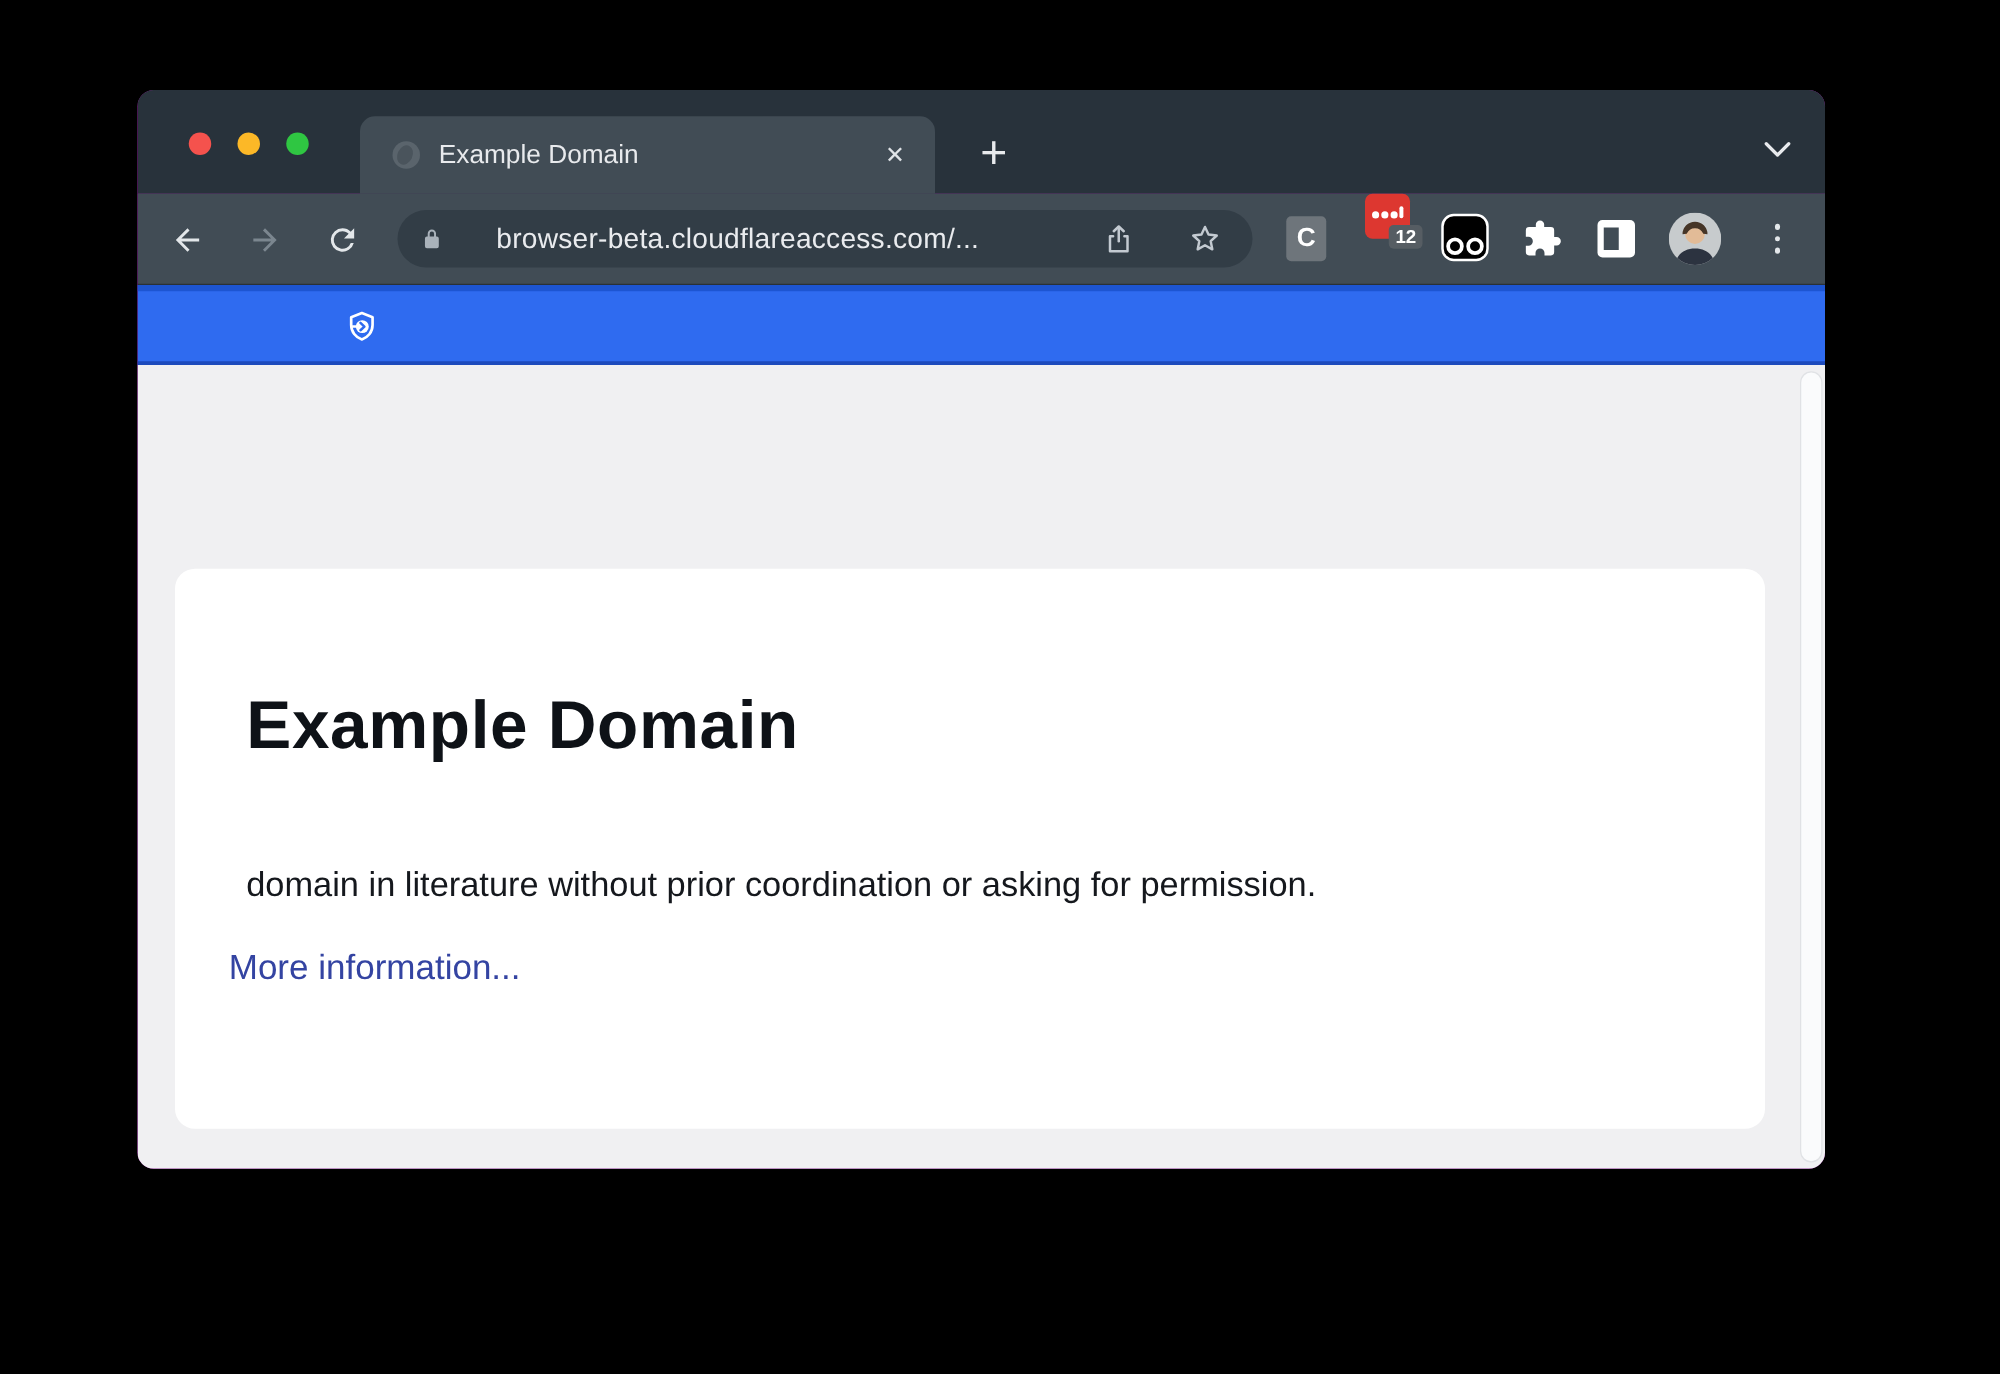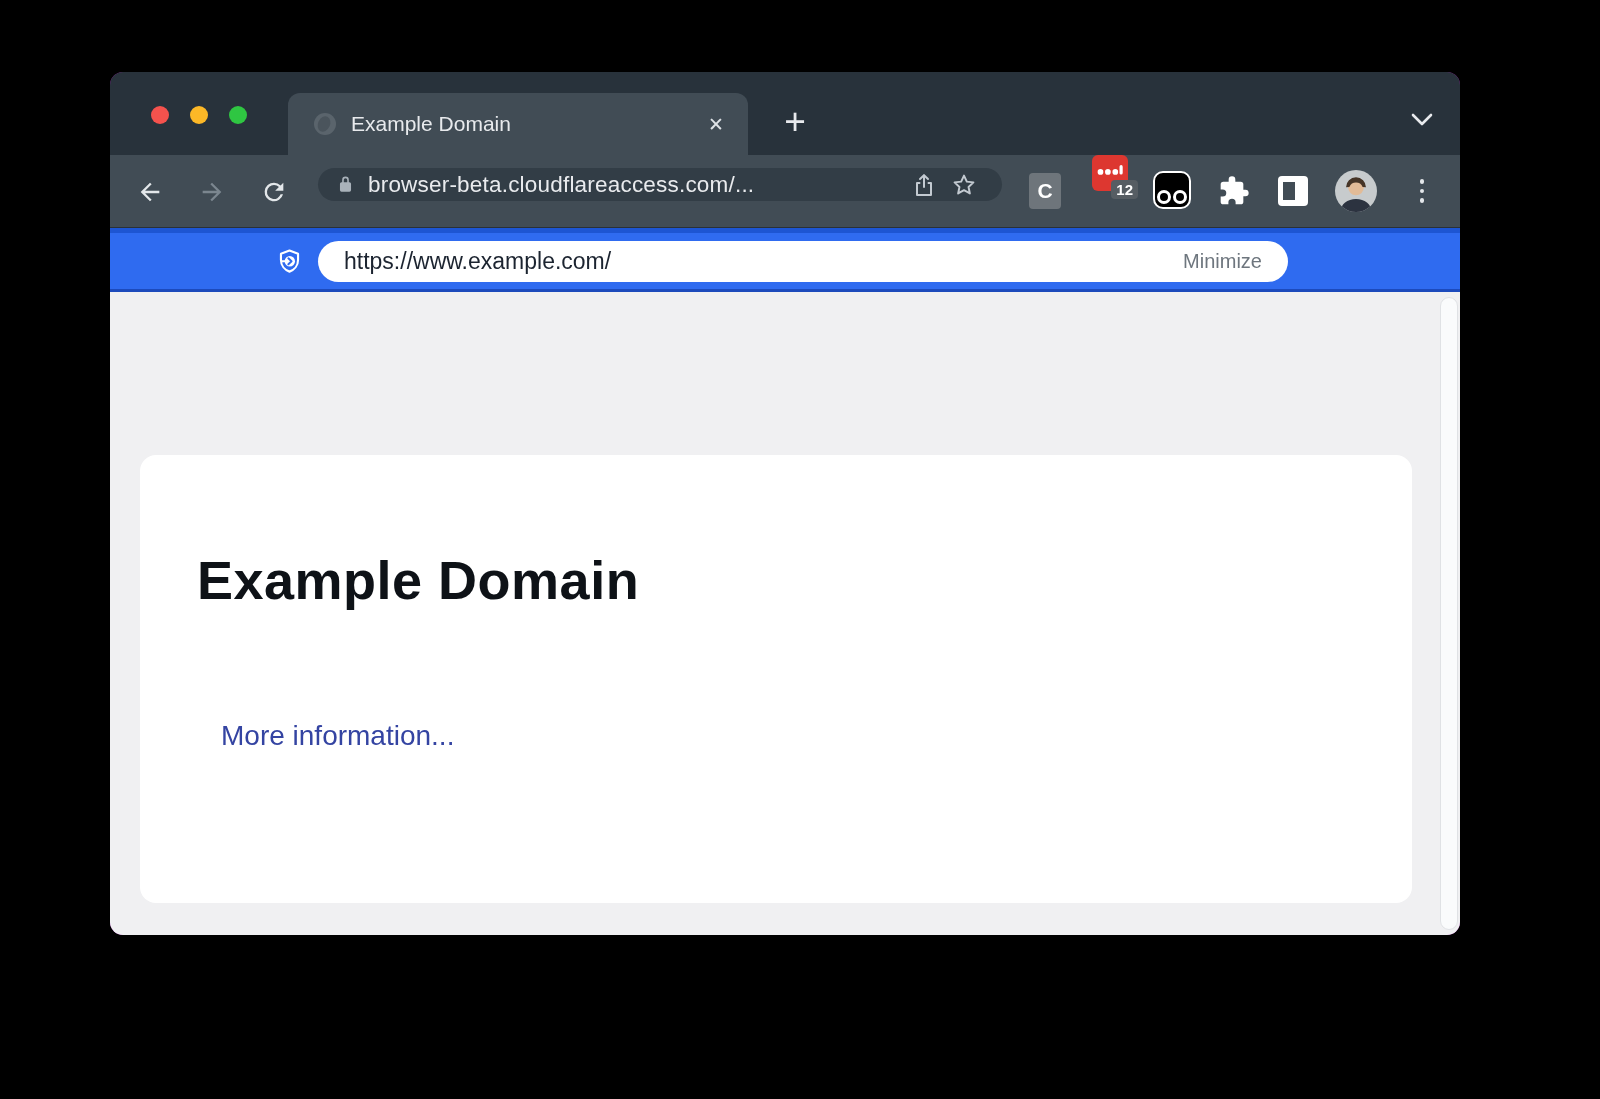--- a/index.html
+++ b/index.html
@@ -30,23 +30,23 @@
             color:#e8eaed; font-size:37px; font-weight:300; text-align:center; line-height:44px; }
   .strip-chevron { position:absolute; right:26px; top:40px; }
 
   
   .toolbar { position:relative; height:73px; background:#414c55;
              border-bottom:1px solid rgba(0,0,0,.35); }
   .navbtn { position:absolute; top:19px; width:36px; height:36px;
             display:flex; align-items:center; justify-content:center; }
   .nav-back { left:22px; } .nav-fwd { left:84px; } .nav-reload { left:146px; }
 
-  .omnibox { position:absolute; left:208px; top:13px; width:684px; height:33px;
+  .omnibox { position:absolute; left:208px; top:13px; width:684px; height:46px;
              background:#323d46; border-radius:23px;
-             display:flex; align-items:center; padding:0 18px; }
+             display:flex; align-items:center; padding:0 18px;gap:29px; }
   .omni-url { color:#e9ebee; font-size:22.5px; font-weight:500; margin-left:13px; flex:1;
               white-space:nowrap; overflow:hidden; letter-spacing:.2px; }
   .omni-ico { flex:none; display:flex; align-items:center; justify-content:center; width:40px; }
 
   .ext { position:absolute; top:18px; display:flex; align-items:center; justify-content:center; }
   .ext-c { left:919px; width:32px; height:36px; background:#6e757b; border-radius:4px;
            color:#fff; font-size:21px; font-weight:bold; line-height:36px; text-align:center; }
   .ext-red { left:982px; width:36px; height:36px; background:#dd3730; border-radius:6px; position:absolute;text-decoration:underline; }
   .ext-badge { position:absolute; right:-10px; bottom:-8px; background:#565d63; color:#fff;
                font-size:15px; font-weight:bold; border-radius:4px; padding:1px 5px; }
@@ -74,21 +74,21 @@
   .iso-min { color:#6e767e; font-size:20px; }
 
   
   .page { position:relative; height:643px; background:#f0f0f2; }
   .scroll-thumb { position:absolute; right:2px; top:5px; width:18px; height:633px;
                   background:#fafbfc; border:1px solid #e0e2e5; border-radius:9px; }
   .card { position:absolute; left:30px; top:163px; width:1272px; height:448px;
           background:#fff; border-radius:16px; }
   .card h1 { margin:94px 0 0 57px; font-size:54px; font-weight:bold; color:#0e1217; letter-spacing:.5px; }
   .card p  { margin:40px 57px 0 57px; font-size:27.5px; line-height:38px; color:#15181d; }
-  .card a  { display:inline-block; margin:31px 0 0 81px; font-size:28px; text-decoration:none; }
+  .card a  { display:inline-block; margin:31px 0 0 43px; font-size:28px; text-decoration:none; }
 </style>
 </head>
 <body>
 
 <div class="window">
 
   <div class="tabstrip">
     <div class="traffic t-close"></div>
     <div class="traffic t-min"></div>
     <div class="traffic t-zoom"></div>
@@ -191,28 +191,24 @@
 
   <div class="isobar">
     <div class="iso-shield">
       <svg width="27" height="27" viewBox="0 0 24 24">
         <path d="M12 2.2l7.6 2.9v5.6c0 4.8-3.2 8.8-7.6 10.3-4.4-1.5-7.6-5.5-7.6-10.3V5.1z" fill="none" stroke="#fff" stroke-width="1.9" stroke-linejoin="round"></path>
         <circle cx="12.3" cy="11.8" r="4.6" fill="#fff"></circle>
         <path d="M5.5 11.8h7" stroke="#fff" stroke-width="1.8" stroke-linecap="round"></path>
         <path d="M11 9.2l2.8 2.6-2.8 2.6" fill="none" stroke="#2f6bf0" stroke-width="1.8" stroke-linecap="round" stroke-linejoin="round"></path>
       </svg>
     </div>
-    <div class="iso-pill">
-      <div class="iso-url">https://www.example.com/</div>
-      <div class="iso-min">Minimize</div>
-    </div>
   </div>
 
   <div class="page">
     <div class="card">
       <h1>Example Domain</h1>
-      <p><br></p>
+      <p><br><span>domain in literature without prior coordination or asking for permission.</span></p>
       <a href="#" id="more-link" style="color: rgb(52, 68, 162);">More information...</a>
     </div>
     <div class="scroll-thumb"></div>
   </div>
 
 </div>
 
 </body></html>

